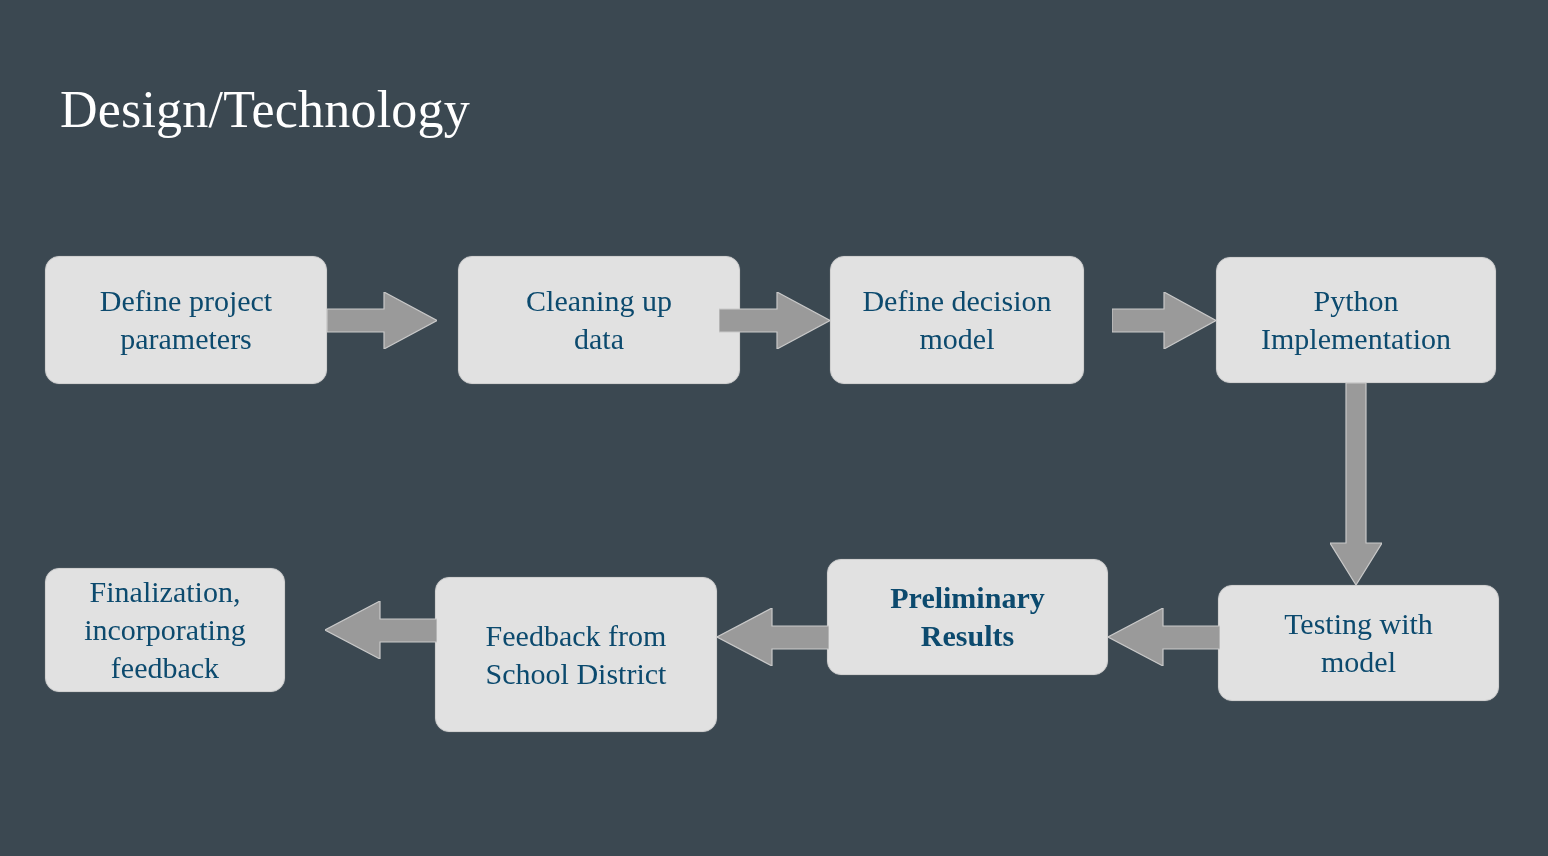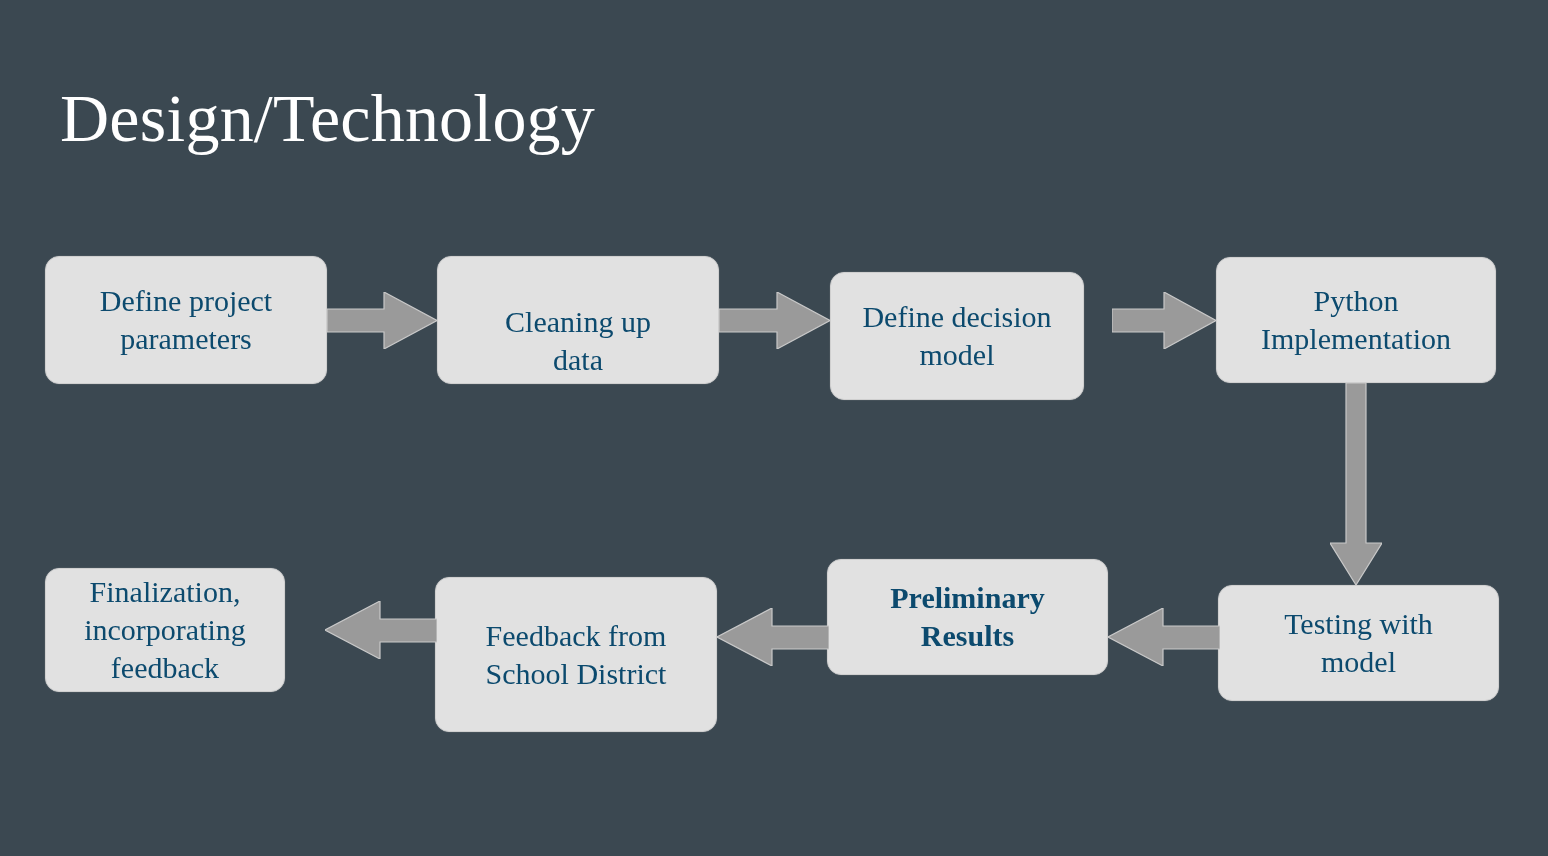--- a/index.html
+++ b/index.html
@@ -19,21 +19,21 @@
     width: 1548px;
     height: 856px;
     background: #3b4851;
   }
 
   
   #slide-title {
     position: absolute;
     left: 60px;
     top: 82px;
-    font-size: 68px;
+    font-size: 52px;
     line-height: 1.08;
     color: #ffffff;
     letter-spacing: 0.2px;
     white-space: nowrap;
     font-weight: normal;
     margin: 0;
   }
 
   
   .node {
@@ -53,22 +53,22 @@
     box-shadow: 0 0 0 0.5px rgba(255,255,255,0.10);
   }
   .node .node-label {
     display: block;
     width: 100%;
     white-space: pre-line;
   }
 
   
   #node-define-project      { left: 45px;   top: 256px; width: 282px; height: 128px; }
-  #node-cleaning-data       { left: 437px;  top: 256px; width: 282px; height: 128px; align-items: flex-end; }
-  #node-define-model        { left: 830px;  top: 272px; width: 254px; height: 128px; }
+  #node-cleaning-data       { left: 458px;  top: 256px; width: 282px; height: 128px; }
+  #node-define-model        { left: 830px;  top: 256px; width: 254px; height: 128px; }
   #node-python-impl         { left: 1216px; top: 257px; width: 280px; height: 126px; }
 
   #node-testing-data        { left: 1218px; top: 585px; width: 281px; height: 116px; }
   #node-preliminary-results { left: 827px;  top: 559px; width: 281px; height: 116px; font-weight: bold; }
   #node-feedback-district   { left: 435px;  top: 577px; width: 282px; height: 155px; }
   #node-finalization        { left: 45px;   top: 568px; width: 240px; height: 124px; }
 
   
   .arrow {
     position: absolute;

